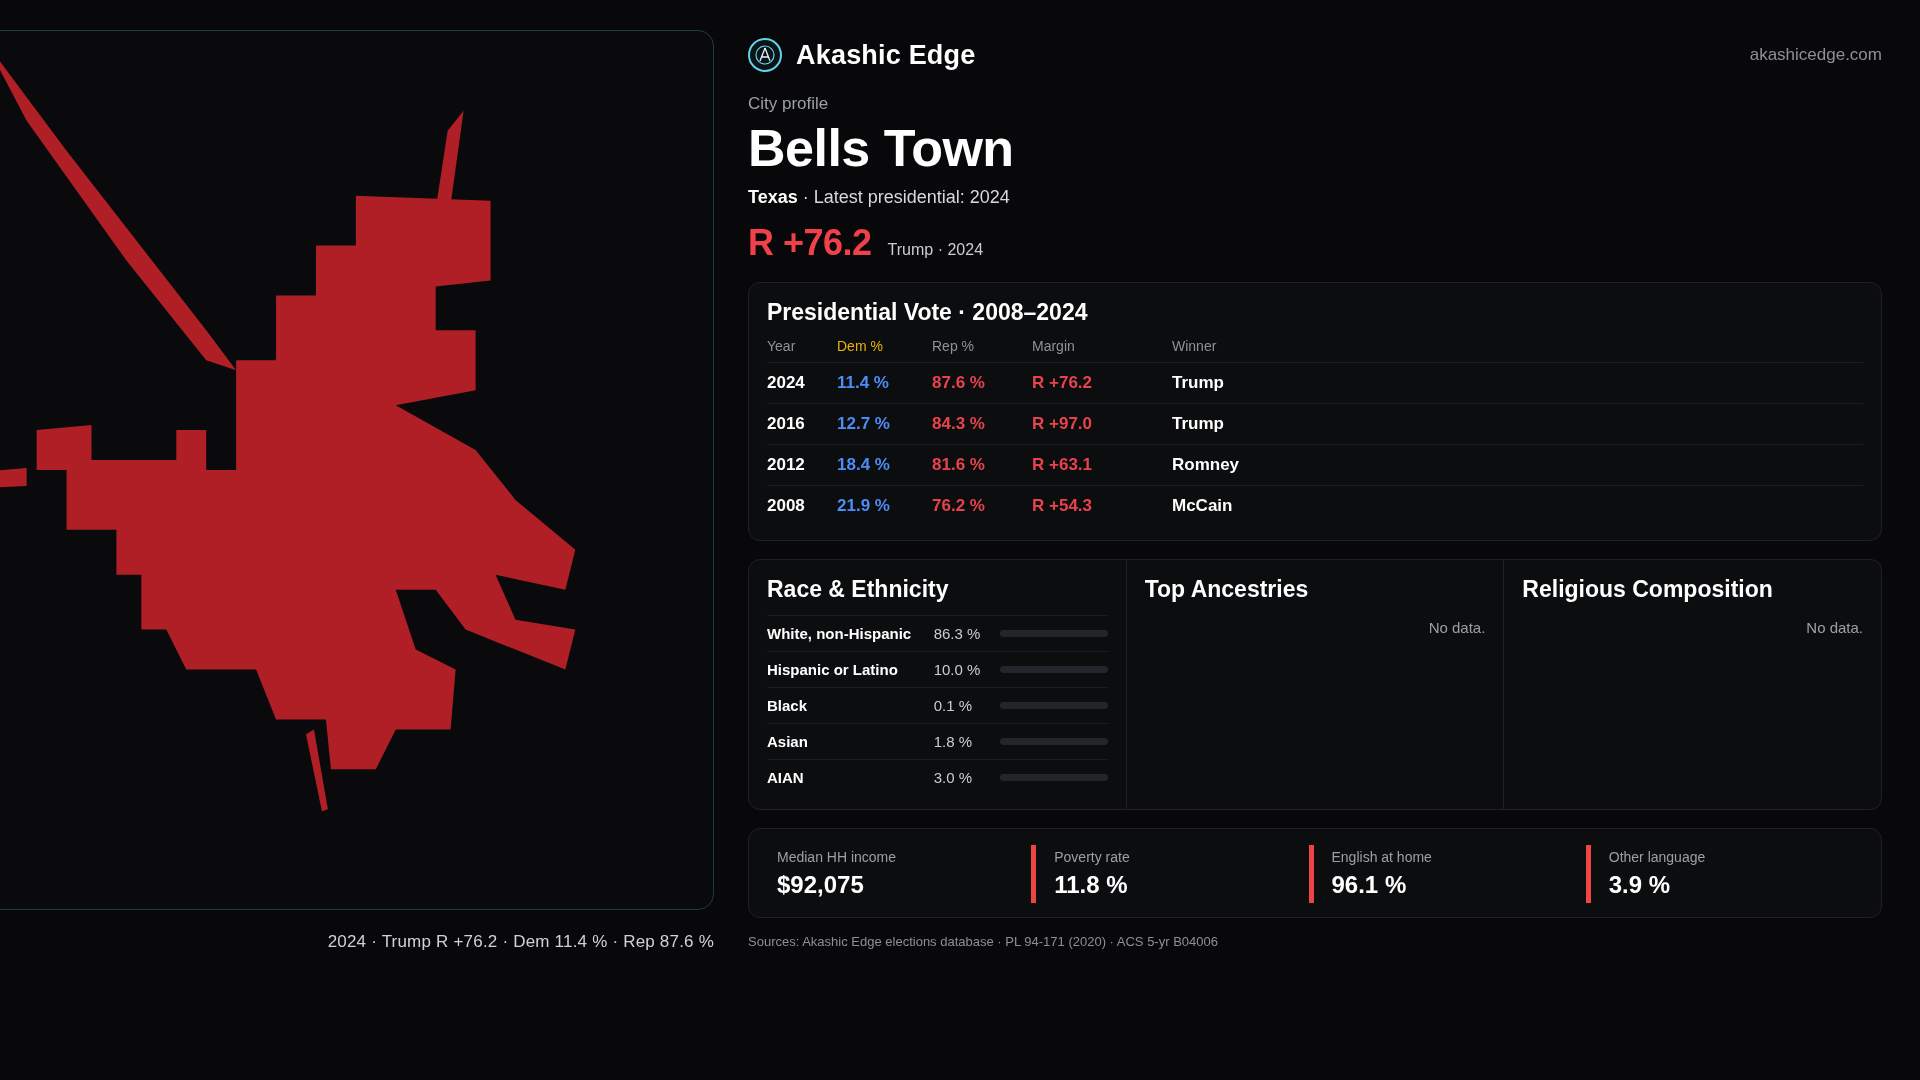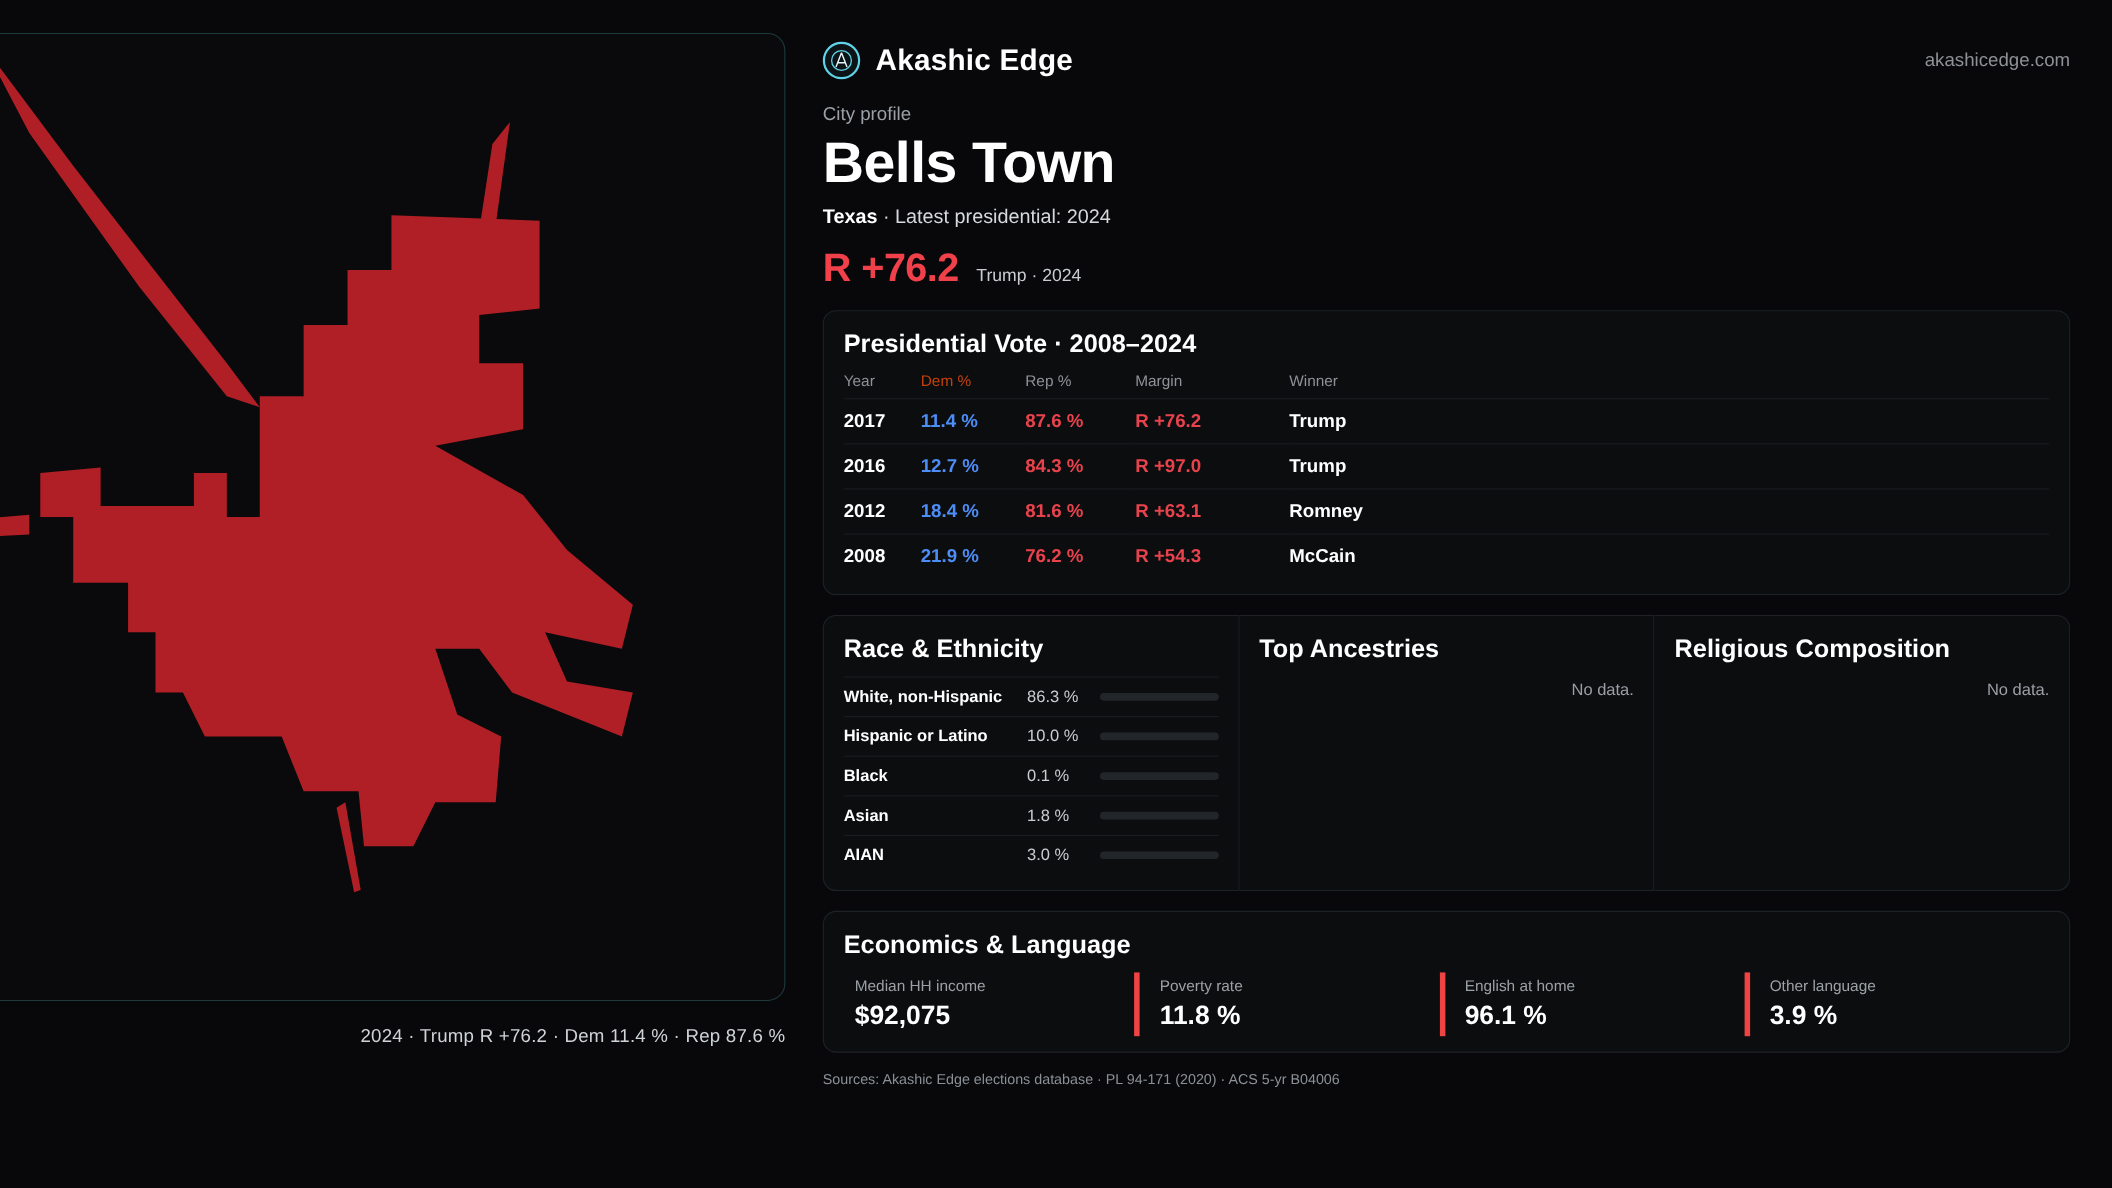--- a/index.html
+++ b/index.html
@@ -206,29 +206,29 @@
       <span class="margin-big">R +76.2</span>
       <span class="margin-sub">Trump · 2024</span>
     </div>
 
     <div class="card">
       <div class="card-title">Presidential Vote · 2008–2024</div>
       <table class="votes-table">
         <thead>
           <tr>
             <th class="col-year">Year</th>
-            <th class="col-dem" style="color:#c2410c;font-weight:normal">Dem %</th>
+            <th class="col-dem" style="color:#eab308;font-weight:normal">Dem %</th>
             <th class="col-rep" style="color:#8d9298;font-weight:normal">Rep %</th>
             <th class="col-margin" style="color:#8d9298;font-weight:normal">Margin</th>
             <th class="col-winner" style="font-weight:normal">Winner</th>
           </tr>
         </thead>
         <tbody>
           <tr>
-            <td class="col-year">2017</td>
+            <td class="col-year">2024</td>
             <td class="col-dem">11.4 %</td>
             <td class="col-rep">87.6 %</td>
             <td class="col-margin">R +76.2</td>
             <td class="col-winner">Trump</td>
           </tr>
           <tr>
             <td class="col-year">2016</td>
             <td class="col-dem">12.7 %</td>
             <td class="col-rep">84.3 %</td>
             <td class="col-margin">R +97.0</td>
@@ -289,21 +289,20 @@
         <div class="no-data">No data.</div>
       </div>
 
       <div class="card">
         <div class="card-title">Religious Composition</div>
         <div class="no-data">No data.</div>
       </div>
     </div>
 
     <div class="card econ">
-      <div class="card-title">Economics &amp; Language</div>
       <div class="econ-grid">
         <div class="econ-cell">
           <div class="econ-label">Median HH income</div>
           <div class="econ-value">$92,075</div>
         </div>
         <div class="econ-cell">
           <div class="econ-label">Poverty rate</div>
           <div class="econ-value">11.8 %</div>
         </div>
         <div class="econ-cell">

